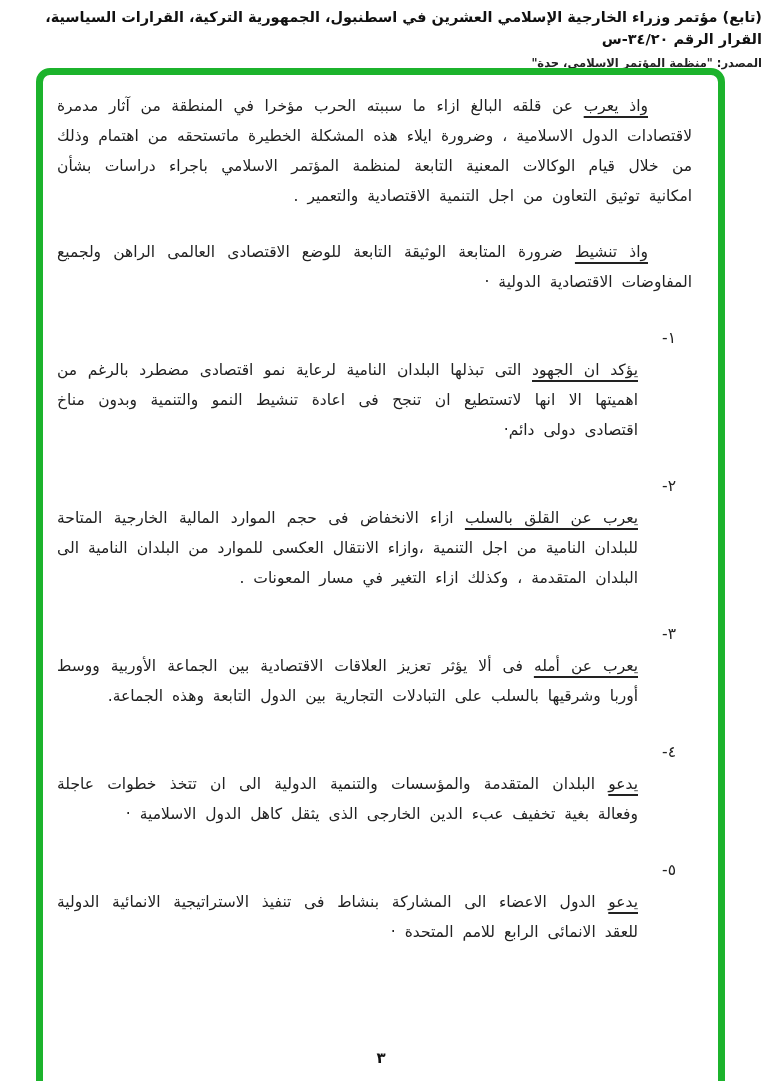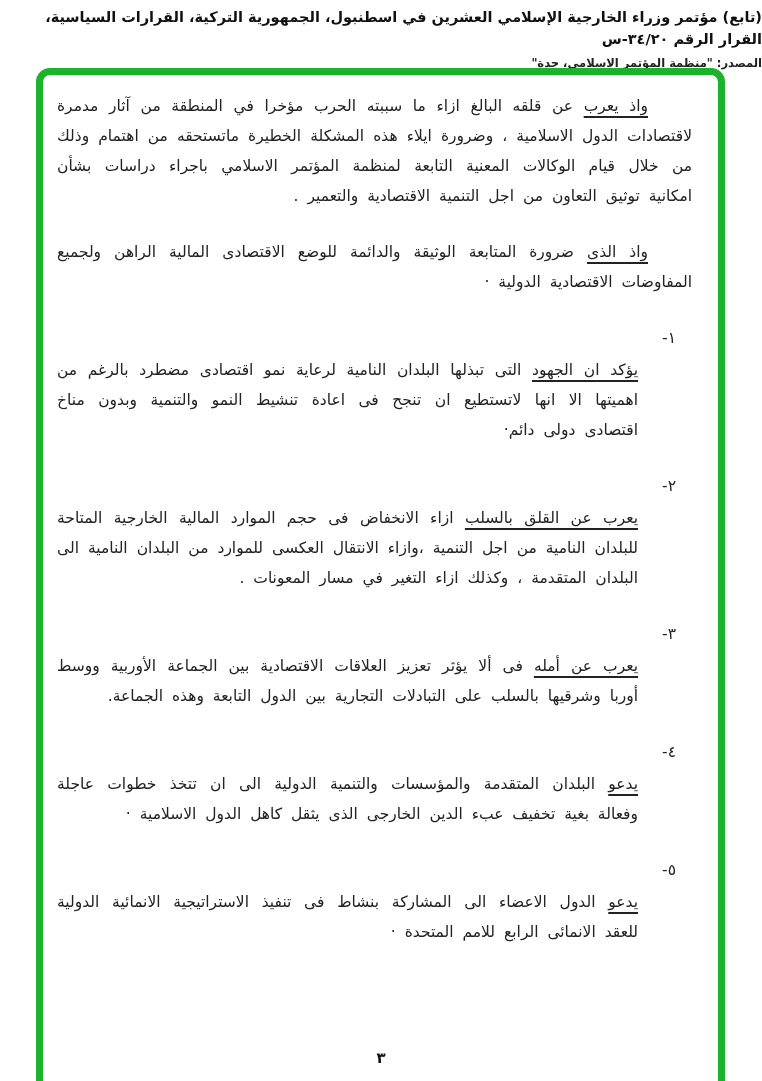--- a/index.html
+++ b/index.html
@@ -77,21 +77,21 @@
 <div class="header">
   <div class="line1">(تابع) مؤتمر وزراء الخارجية الإسلامي العشرين في اسطنبول، الجمهورية التركية، القرارات السياسية، القرار الرقم ٣٤/٢٠-س</div>
   <div class="line2">المصدر:  "منظمة المؤتمر الاسلامي، جدة"</div>
 </div>
 
 <div class="frame" style="border-color: rgb(28, 179, 44);">
   <div class="content">
 
     <p class="para"><span class="lead">واذ يعرب</span><span> عن قلقه البالغ ازاء ما سببته الحرب مؤخرا في المنطقة من آثار مدمرة لاقتصادات الدول الاسلامية ، وضرورة ايلاء هذه المشكلة الخطيرة ماتستحقه من اهتمام وذلك من خلال قيام الوكالات المعنية التابعة لمنظمة المؤتمر الاسلامي باجراء دراسات بشأن امكانية توثيق التعاون من اجل التنمية الاقتصادية والتعمير .</span></p>
 
-    <p class="para"><span class="lead">واذ الذى</span><span> ضرورة المتابعة الوثيقة والدائمة للوضع الاقتصادى المالية الراهن ولجميع المفاوضات الاقتصادية الدولية ·</span></p>
+    <p class="para"><span class="lead">واذ تنشيط</span><span> ضرورة المتابعة الوثيقة التابعة للوضع الاقتصادى العالمى الراهن ولجميع المفاوضات الاقتصادية الدولية ·</span></p>
 
     <div class="item">
       <div class="item-num">١-</div>
       <div class="item-body"><span class="lead">يؤكد ان الجهود</span><span> التى تبذلها البلدان النامية لرعاية نمو اقتصادى مضطرد بالرغم من اهميتها الا انها لاتستطيع ان تنجح فى اعادة تنشيط النمو والتنمية وبدون مناخ اقتصادى دولى دائم·</span></div>
     </div>
 
     <div class="item">
       <div class="item-num">٢-</div>
       <div class="item-body"><span class="lead">يعرب عن القلق بالسلب</span><span> ازاء الانخفاض فى حجم الموارد المالية الخارجية المتاحة للبلدان النامية من اجل التنمية ،وازاء الانتقال العكسى للموارد من البلدان النامية الى البلدان المتقدمة ، وكذلك ازاء التغير في مسار المعونات .</span></div>
     </div>

